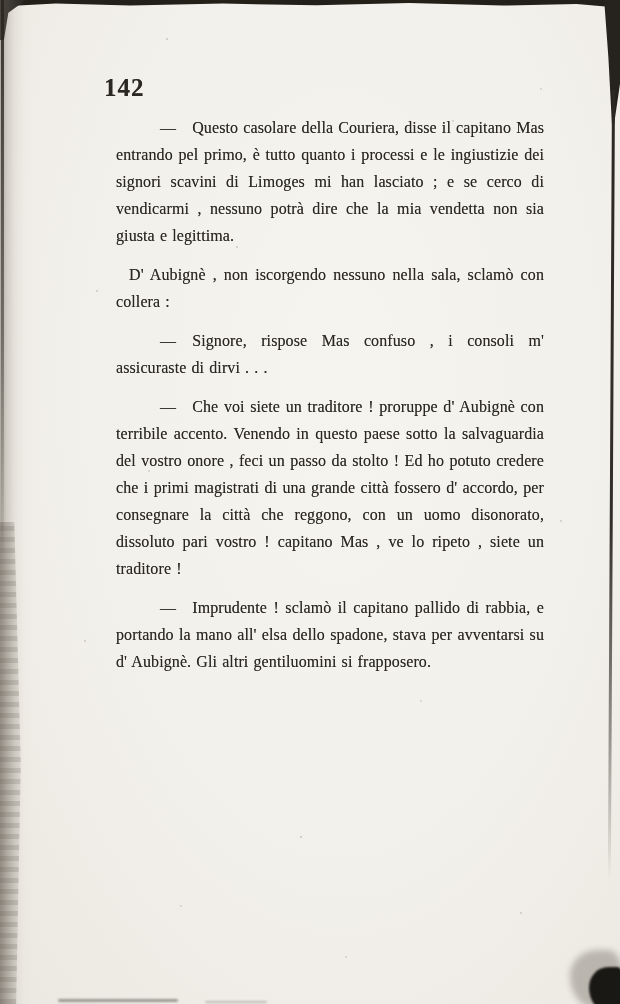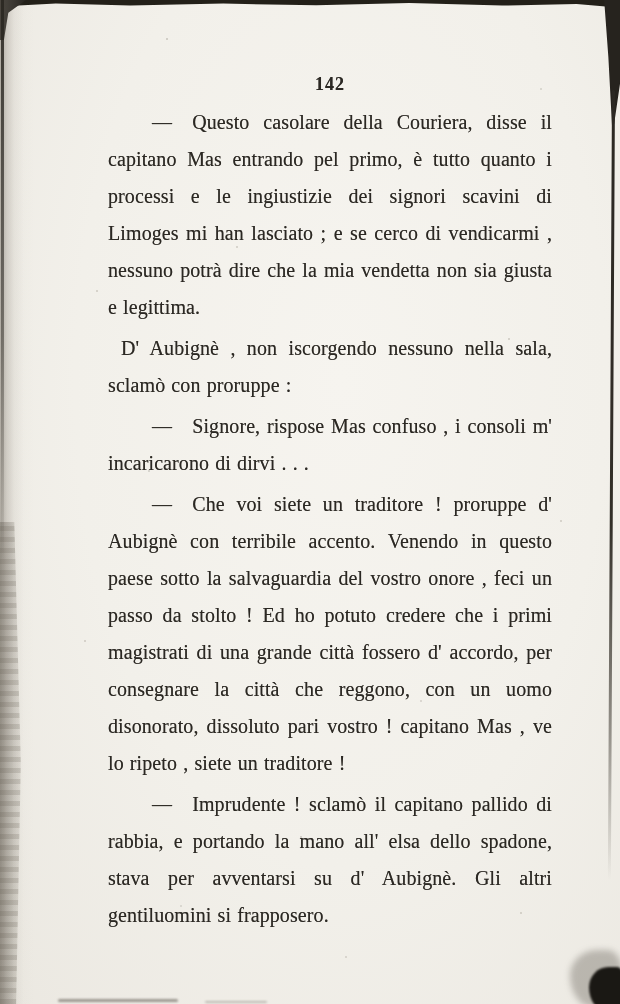--- a/index.html
+++ b/index.html
@@ -106,31 +106,31 @@
 
   
   .text-block {
     position: absolute;
     left: 104px;
     top: 74px;
     width: 452px;
     color: #2b2823;
   }
   .page-number {
-    text-align: center;
+    text-align: left;
     font-weight: 700;
-    font-size: 18px;
+    font-size: 25px;
     letter-spacing: 1px;
     margin-bottom: 9px;
     text-shadow: 0 0 0.5px rgba(43,40,35,0.6);
   }
   .para {
-    margin: 4px;
-    font-size: 20px;
-    line-height: 37px;
+    margin: 12px;
+    font-size: 16px;
+    line-height: 27px;
     text-align: justify;
     letter-spacing: 0.1px;
     word-spacing: 1px;
     text-shadow: 0 0 0.5px rgba(43,40,35,0.55);
   }
   .indent-dash  { text-indent: 44px; }
   .indent-small { text-indent: 13px; }
 </style>
 </head>
 <body>
@@ -146,19 +146,19 @@
   <div class="edge-right-line"></div>
   <div class="corner-br-halo"></div>
   <div class="corner-br-blob"></div>
   <div class="smudge-bl"></div>
   <div class="smudge-bc"></div>
   <div class="speckles"></div>
 
   <div class="text-block">
     <div class="page-number">142</div>
     <p class="para indent-dash">— Questo casolare della Couriera, disse il capitano Mas entrando pel primo, è tutto quanto i processi e le ingiustizie dei signori scavini di Limoges mi han lasciato ; e se cerco di vendicarmi , nessuno potrà dire che la mia vendetta non sia giusta e legittima.</p>
-    <p class="para indent-small">D' Aubignè , non iscorgendo nessuno nella sala, sclamò con proruppe :</p>
-    <p class="para indent-dash">— Signore, rispose Mas confuso , i consoli m' incaricarono di dirvi . . .</p>
+    <p class="para indent-small">D' Aubignè , non iscorgendo nessuno nella sala, sclamò con collera :</p>
+    <p class="para indent-dash">— Signore, rispose Mas confuso , i consoli m' assicuraste di dirvi . . .</p>
     <p class="para indent-dash">— Che voi siete un traditore ! proruppe d' Aubignè con terribile accento. Venendo in questo paese sotto la salvaguardia del vostro onore , feci un passo da stolto ! Ed ho potuto credere che i primi magistrati di una grande città fossero d' accordo, per consegnare la città che reggono, con un uomo disonorato, dissoluto pari vostro ! capitano Mas , ve lo ripeto , siete un traditore !</p>
     <p class="para indent-dash">— Imprudente ! sclamò il capitano pallido di rabbia, e portando la mano all' elsa dello spadone, stava per avventarsi su d' Aubignè. Gli altri gentiluomini si frapposero.</p>
   </div>
 
 </div>
 
 </body></html>

